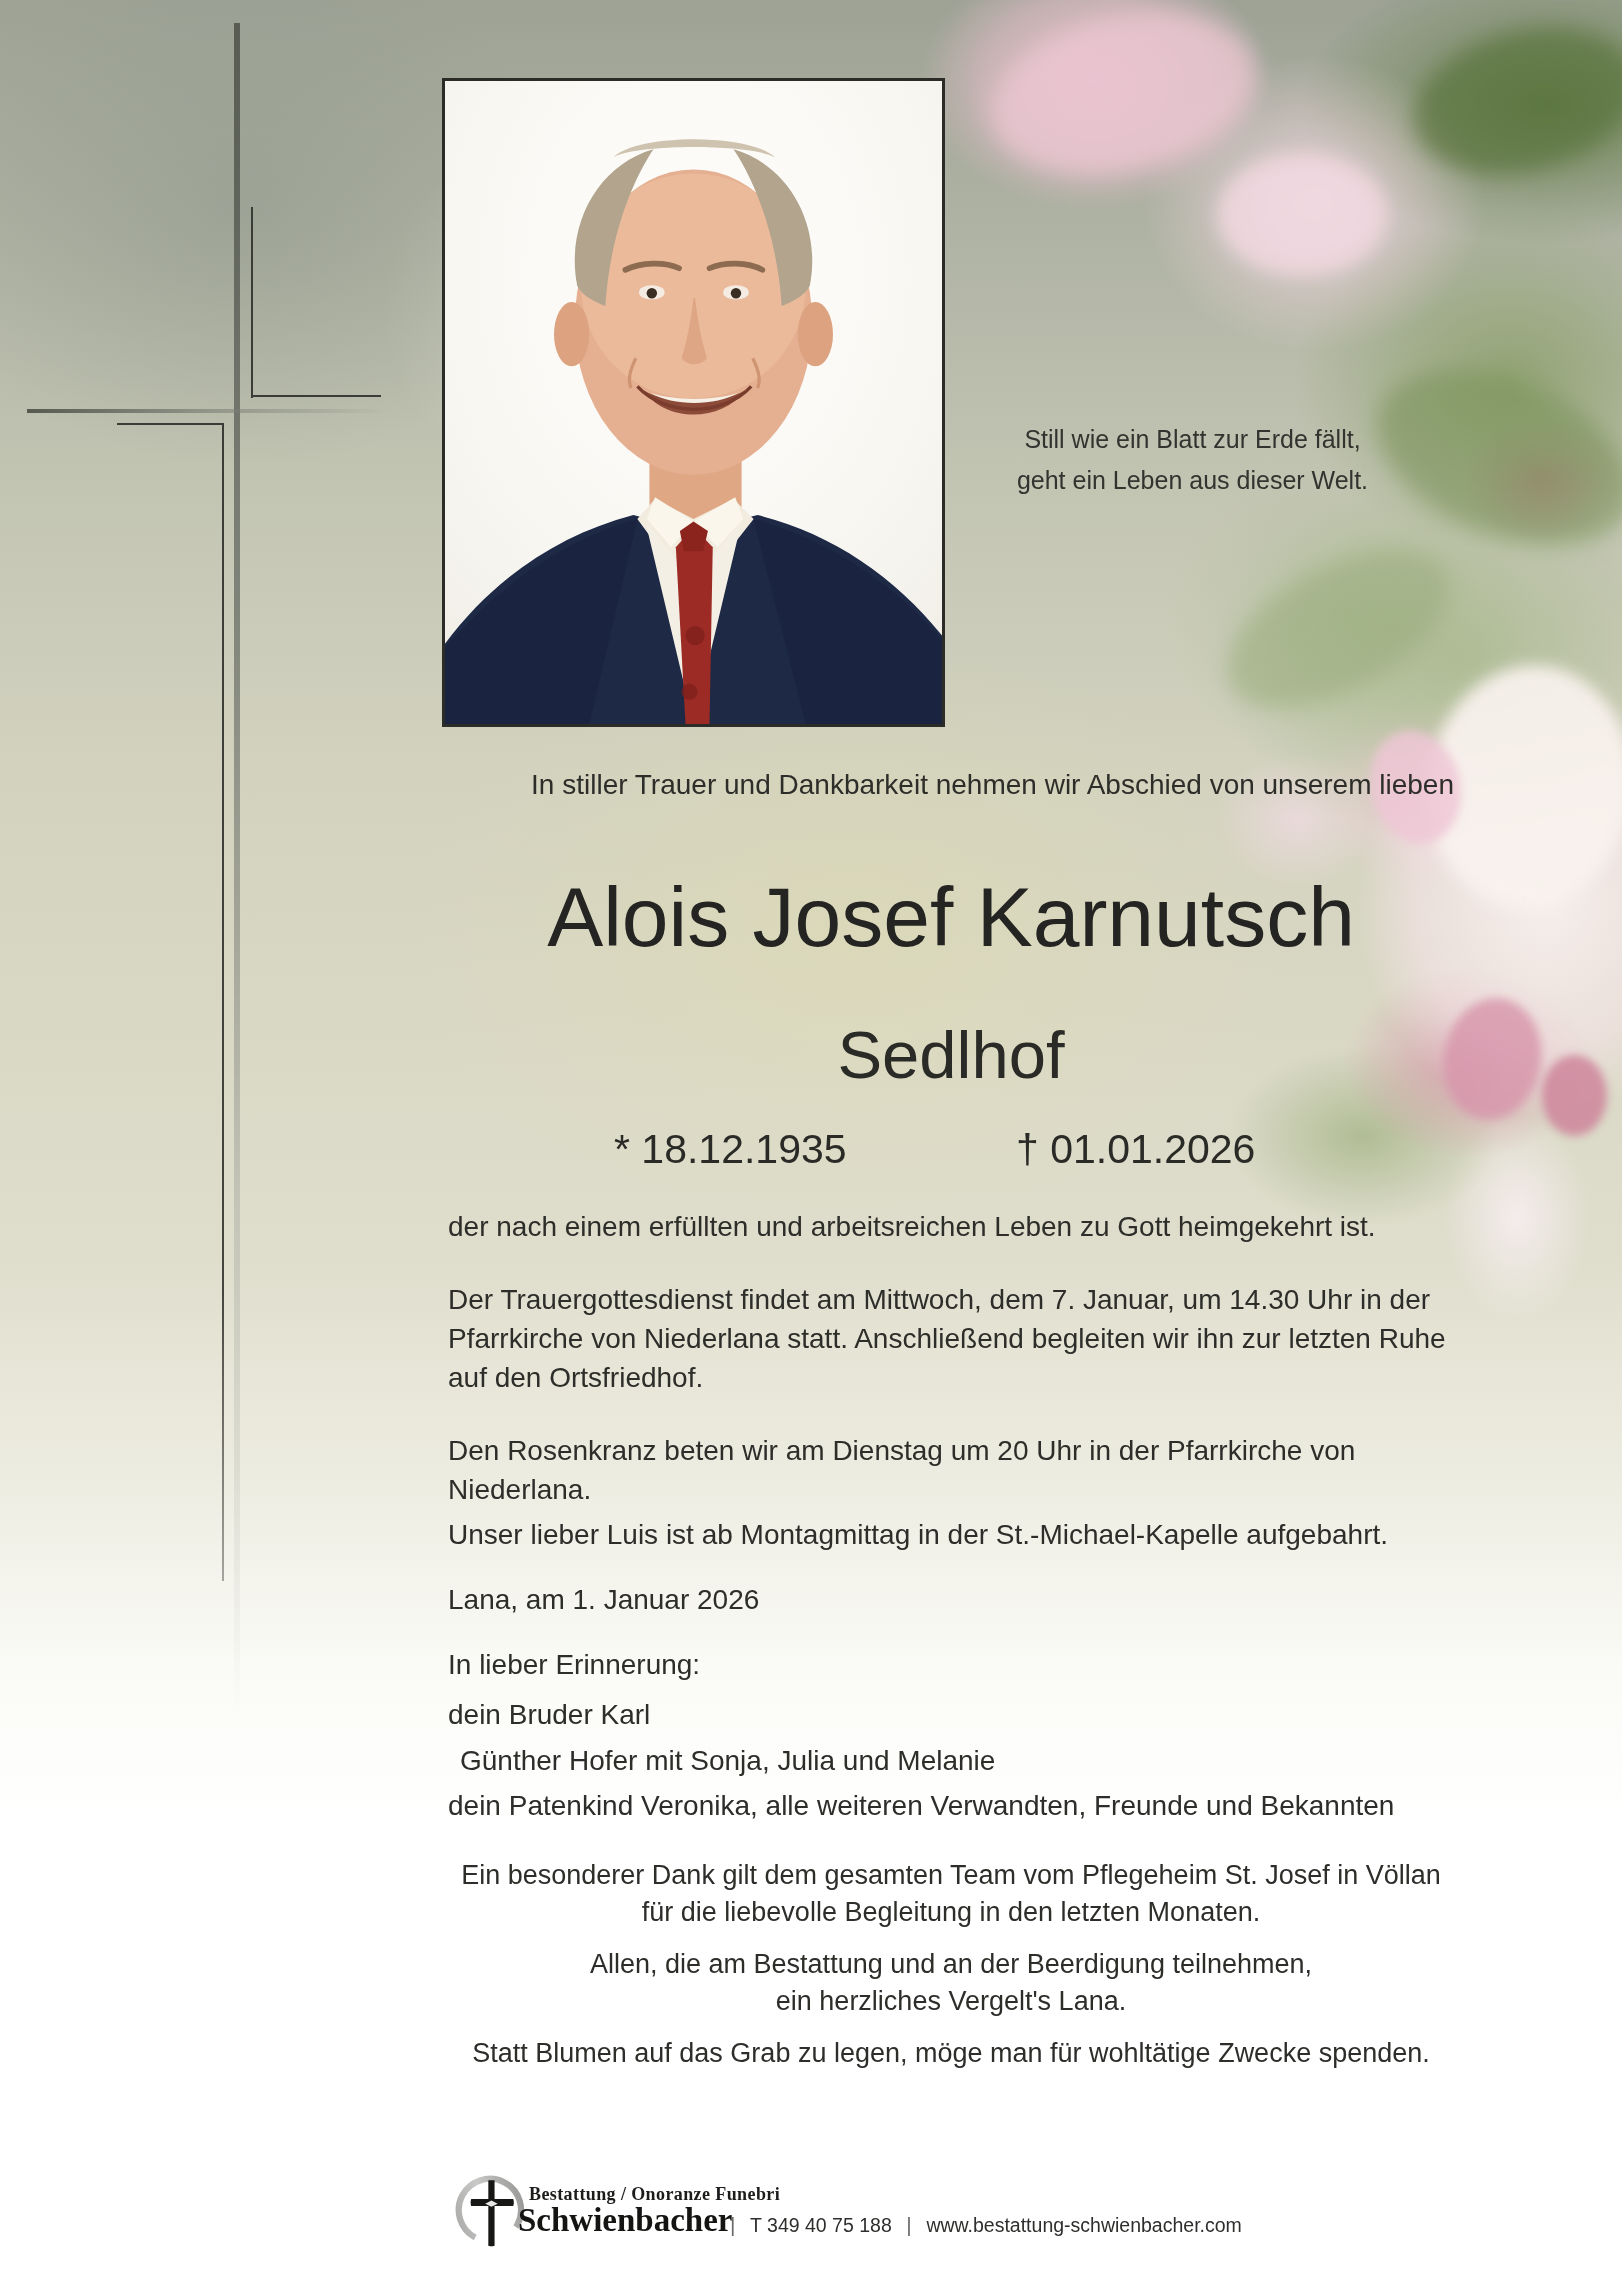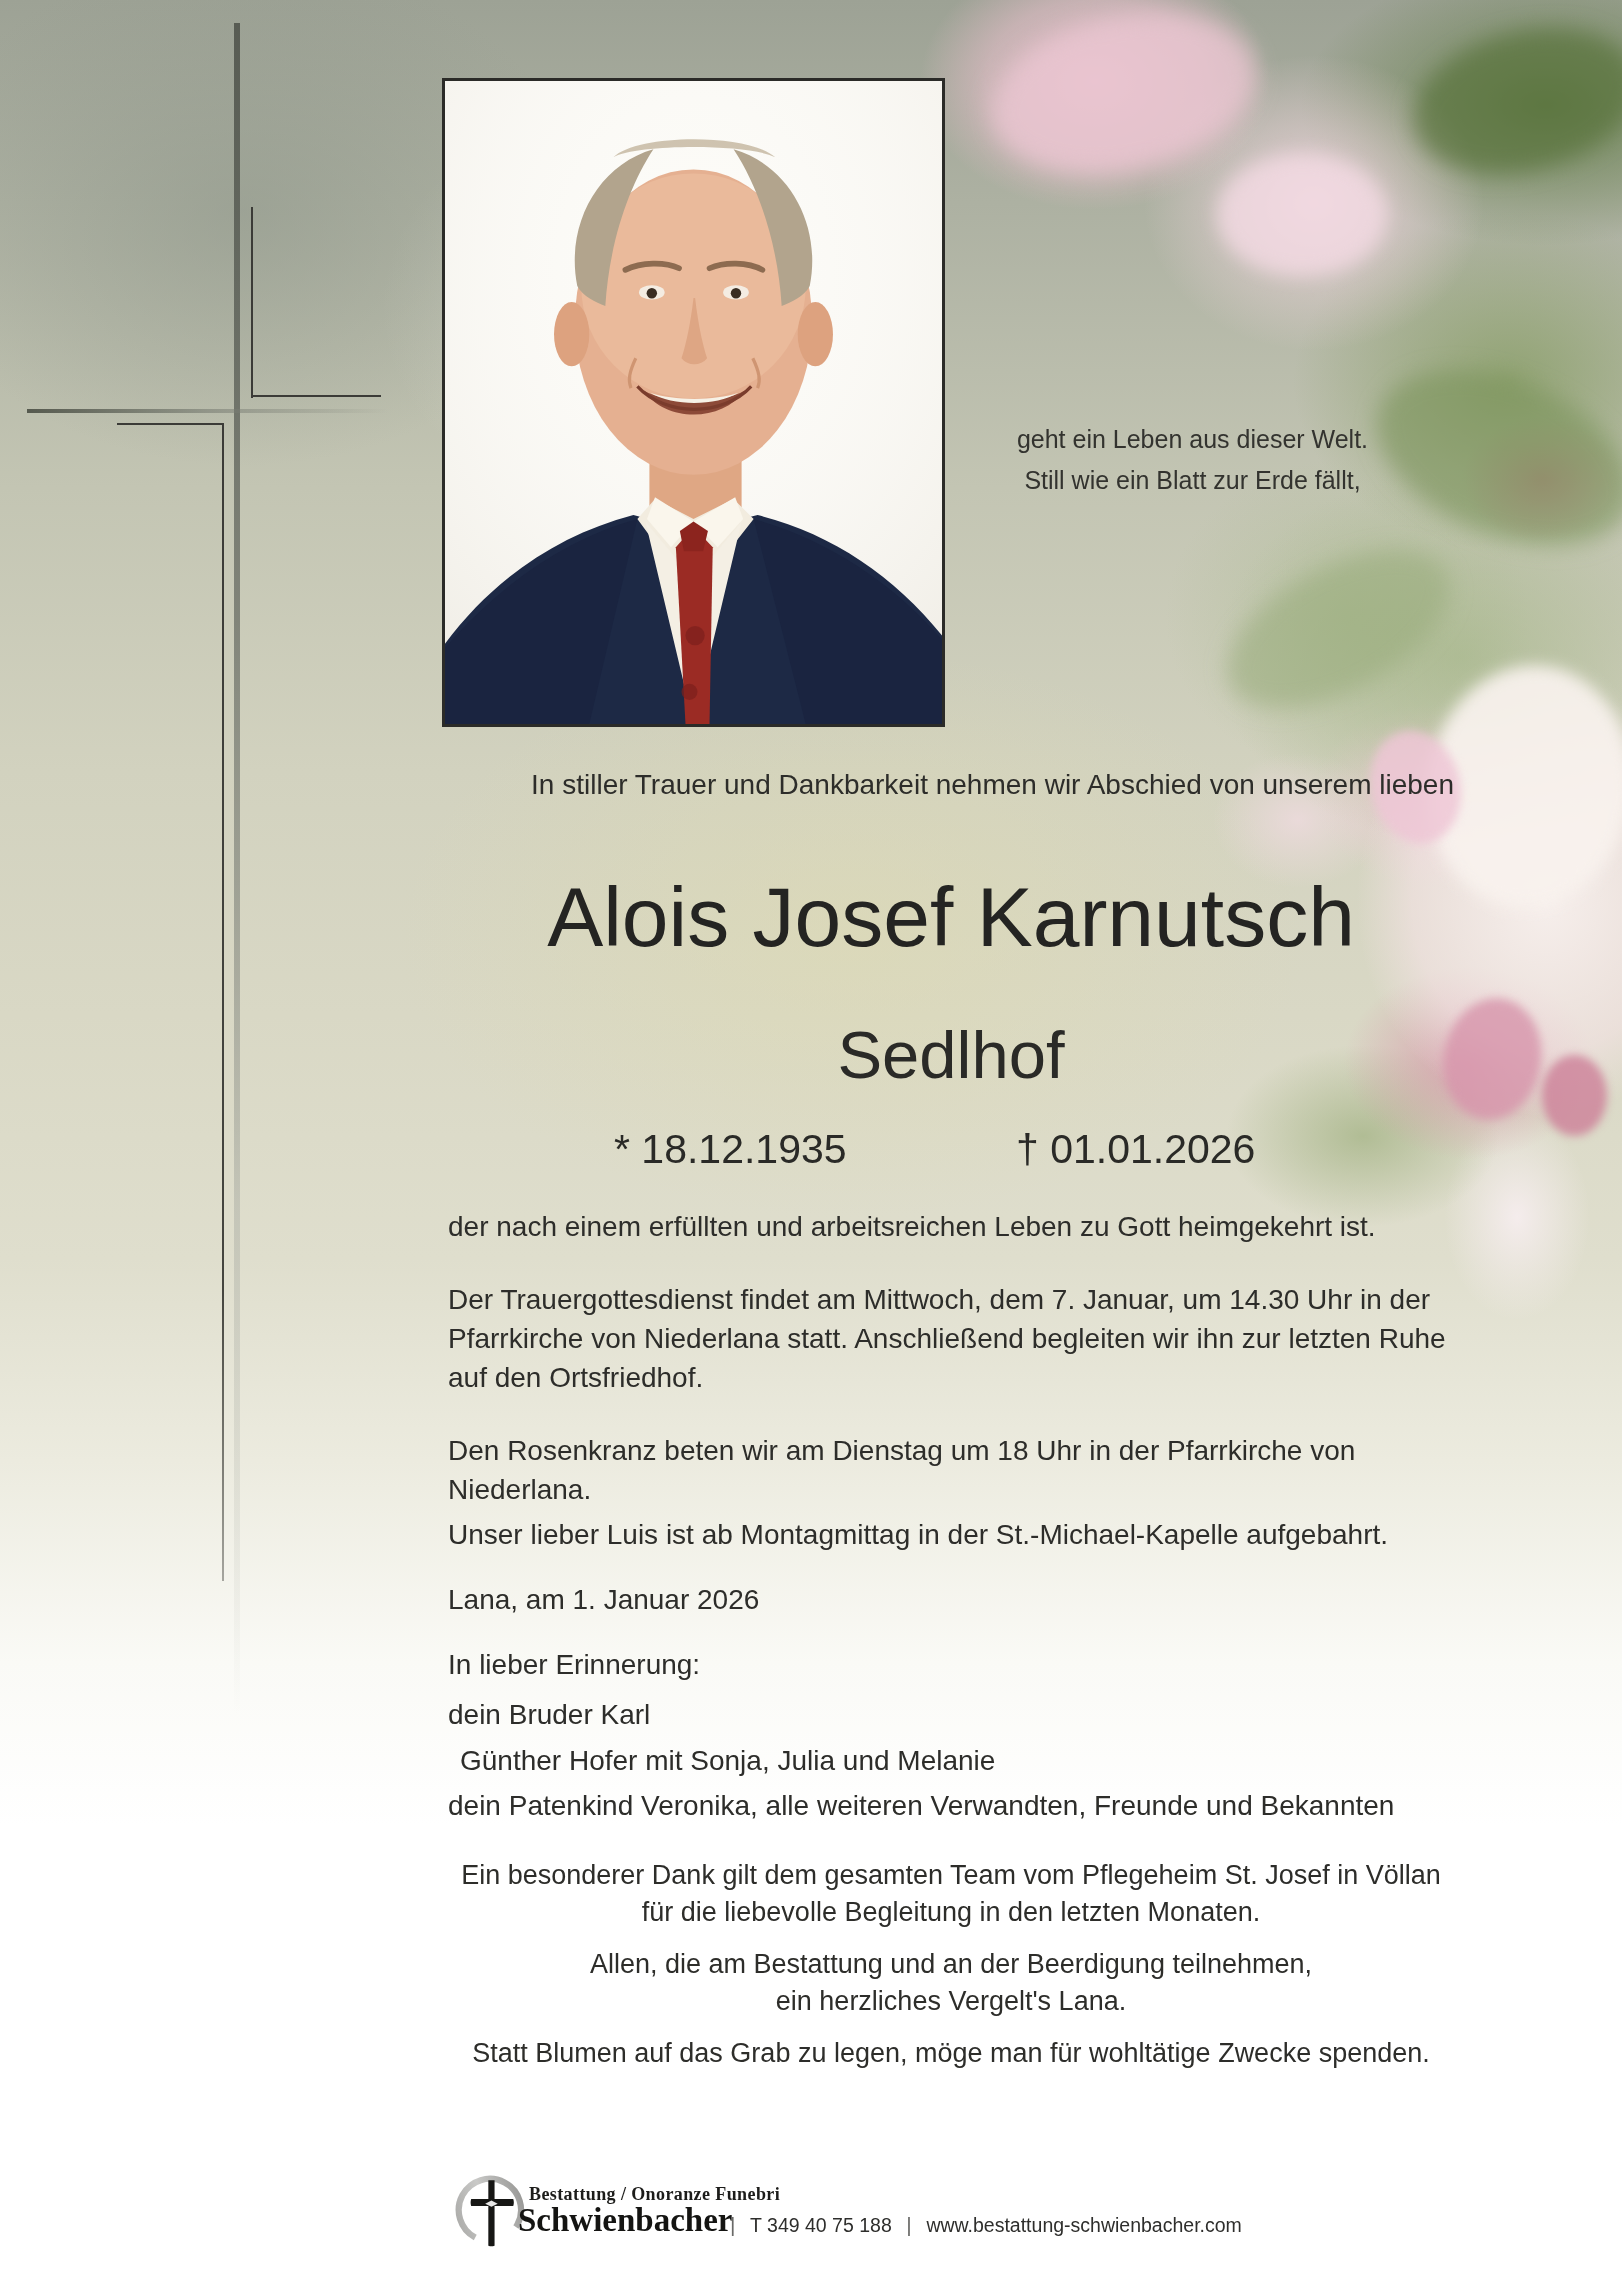--- a/index.html
+++ b/index.html
@@ -153,37 +153,37 @@
       <path d="M248,385 C275,425 345,425 374,385 C345,402 277,402 248,385 Z" fill="#8c4a38"></path>
       <path d="M256,388 C285,405 337,405 366,388 C337,398 285,398 256,388 Z" fill="#f6f1e6"></path>
       <path d="M240,380 C275,418 347,418 382,380" stroke="#7a3c2c" stroke-width="4" fill="none"></path>
 
       <path d="M238,345 C230,362 228,372 232,382" stroke="#cf9572" stroke-width="4" fill="none"></path>
       <path d="M384,345 C392,362 394,372 390,382" stroke="#cf9572" stroke-width="4" fill="none"></path>
     </svg>
   </div>
 
   <div class="txt quote">
+    <div>Still wie ein Blatt zur Erde fällt,</div>
     <div>geht ein Leben aus dieser Welt.</div>
-    <div>Still wie ein Blatt zur Erde fällt,</div>
   </div>
 
   <div class="txt intro">In stiller Trauer und Dankbarkeit nehmen wir Abschied von unserem lieben</div>
 
   <div class="txt name">Alois Josef Karnutsch</div>
   <div class="txt house">Sedlhof</div>
 
   <div class="txt dates">
     <span class="birth">* 18.12.1935</span>
     <span class="death">† 01.01.2026</span>
   </div>
 
   <div class="txt lead">der nach einem erfüllten und arbeitsreichen Leben zu Gott heimgekehrt ist.</div>
   <div class="txt p-funeral">Der Trauergottesdienst findet am Mittwoch, dem 7. Januar, um 14.30 Uhr in der Pfarrkirche von Niederlana statt. Anschließend begleiten wir ihn zur letzten Ruhe auf den Ortsfriedhof.</div>
-  <div class="txt p-rosary">Den Rosenkranz beten wir am Dienstag um 18 Uhr in der Pfarrkirche von Niederlana.</div>
+  <div class="txt p-rosary">Den Rosenkranz beten wir am Dienstag um 20 Uhr in der Pfarrkirche von Niederlana.</div>
   <div class="txt p-laying">Unser lieber Luis ist ab Montagmittag in der St.-Michael-Kapelle aufgebahrt.</div>
   <div class="txt p-place">Lana, am 1. Januar 2026</div>
   <div class="txt p-memory">In lieber Erinnerung:</div>
   <div class="txt m-row1">dein Bruder Karl</div>
   <div class="txt m-row2">Günther Hofer mit Sonja, Julia und Melanie</div>
   <div class="txt m-row3">dein Patenkind Veronika, alle weiteren Verwandten, Freunde und Bekannten</div>
 
   <div class="txt thanks">
     <div>Ein besonderer Dank gilt dem gesamten Team vom Pflegeheim St. Josef in Völlan</div>
     <div>für die liebevolle Begleitung in den letzten Monaten.</div>

